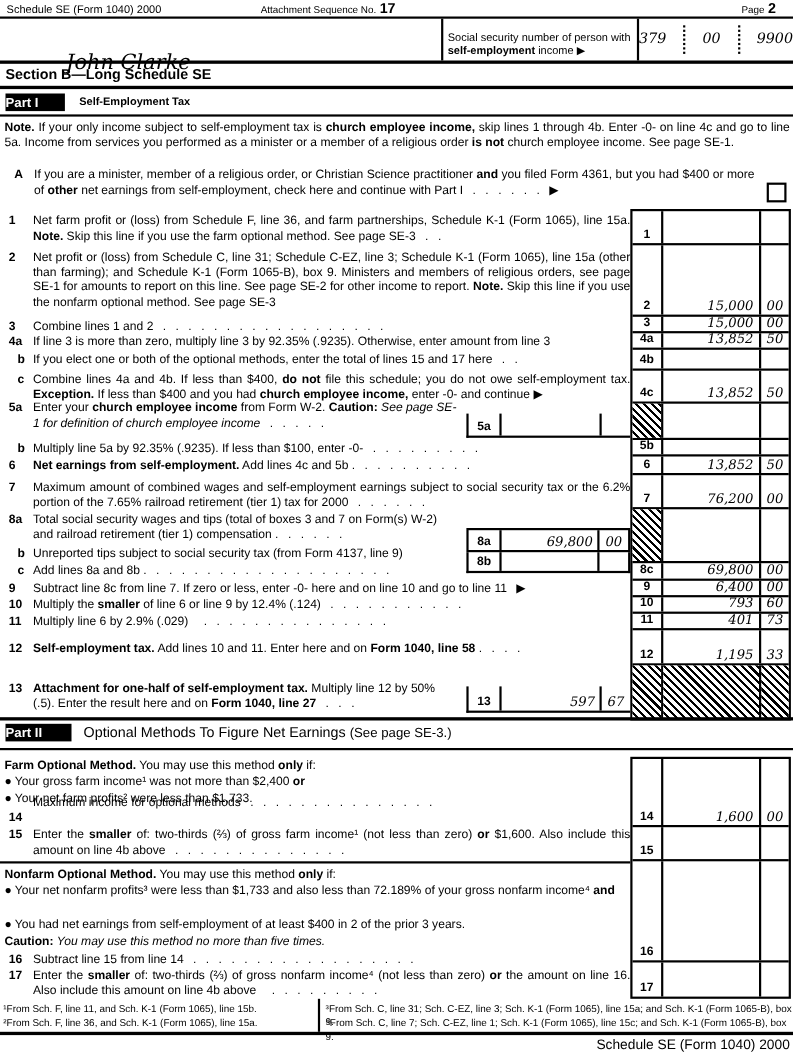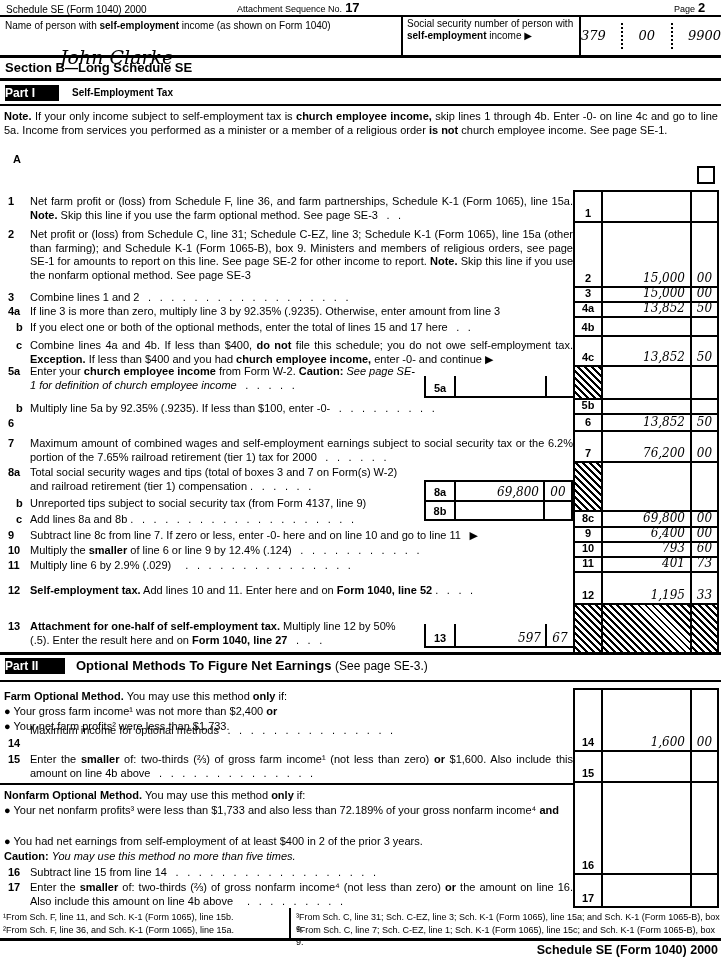--- a/index.html
+++ b/index.html
@@ -1,21 +1,21 @@
 <!DOCTYPE html>
 <html><head>
 <meta charset="utf-8">
 <style>
   html,body{margin:0;padding:0;background:#e8e8e8}
   .page{position:relative;width:721px;height:963px;background:#fff;color:#000;
         font-family:"Liberation Sans",sans-serif;font-size:11px;line-height:13.5px;overflow:hidden;margin:0 auto}
   .abs{position:absolute}
   .small{font-size:9px}
   .big{font-size:13px;font-weight:bold}
-  .bold{font-weight:bold}
+  .bold{font-weight:normal}
   .just{text-align:justify}
   .val{font-family:"DejaVu Serif",serif;font-style:italic;font-size:12px;white-space:nowrap}
   .hatch{background:repeating-linear-gradient(45deg,#fff 0 3px,#000 3px 5px)}
   .rule{position:absolute;left:0;width:721px;height:3px;background:#000}
   .badge{position:absolute;background:#000;color:#fff;font-weight:bold;font-size:12px;
          height:16px;line-height:16px}
   .txt{position:absolute;width:543px}
   .lineno{position:absolute;font-weight:bold}
   
   .col{position:absolute;left:573px;width:146px;border:2px solid #000;box-sizing:border-box;
@@ -49,43 +49,43 @@
     <span class="small">Attachment Sequence No.</span>
     <span class="big">17</span>
   </div>
   <div class="abs" style="left:674px;top:1px">
     <span class="small">Page</span>
     <span class="big">2</span>
   </div>
 
   <div class="abs" style="left:0;top:15px;width:721px;height:43px;border-top:2px solid #000;border-bottom:3px solid #000;box-sizing:border-box">
     <div class="abs" style="left:0;top:0;width:403px;height:100%;border-right:2px solid #000;box-sizing:border-box">
-      <div class="abs" style="left:5px;top:2px;font-size:10px;width:390px">Name of person with <b>self-employment</b> income (as shown on Form 1040)</div>
       <div class="abs val" style="left:60px;top:34px;width:280px;text-align:left;font-size:19px">John Clarke</div>
     </div>
-    <div class="abs" style="left:403px;top:0;width:178px;height:100%;border-right:2px solid #000;box-sizing:border-box;font-size:10px;line-height:12px;padding:1px 4px">Social security number of person with <b>self-employment</b> income ▶</div>
+    <div class="abs" style="left:403px;top:0;width:178px;height:100%;border-right:2px solid #000;box-sizing:border-box;font-size:10px;line-height:12px;padding:12px 4px">Social security number of person with <b>self-employment</b> income ▶</div>
     <div class="abs" style="left:581px;top:0;width:140px;height:100%;display:flex;align-items:center;justify-content:space-between">
       <span class="val" style="font-size:13px">379</span>
       <span class="ssnsep"></span>
       <span class="val" style="font-size:13px">00</span>
       <span class="ssnsep"></span>
       <span class="val" style="font-size:13px">9900</span>
     </div>
   </div>
 
   <div class="abs big" style="left:5px;top:61px;font-size:13px">Section B—Long Schedule SE</div>
   <div class="rule" style="top:78px"></div>
 
   <div class="badge" style="left:5px;top:85px;width:54px">Part I</div>
   <div class="abs big" style="left:72px;top:86px;font-size:10px">Self-Employment Tax</div>
   <div class="rule" style="top:104px;height:2px"></div>
 
   <div class="abs just" style="left:4px;top:110px;width:714px"><b>Note.</b> If your only income subject to self-employment tax is <b>church employee income,</b> skip lines 1 through 4b. Enter -0- on line 4c and go to line 5a. Income from services you performed as a minister or a member of a religious order <b>is not</b> church employee income. See page SE-1.</div>
 
   <div class="lineno" style="left:13px;top:153px">A</div>
+  <div class="abs just" style="left:31px;top:153px;width:655px">If you are a minister, member of a religious order, or Christian Science practitioner <b>and</b> you filed Form 4361, but you had $400 or more of <b>other</b> net earnings from self-employment, check here and continue with Part I  .  .  .  .  .  .  ▶</div>
   <div class="checkbox" style="left:697px;top:166px"></div>
 
   <div class="col" style="top:190px;height:465px">
     <div class="crow" style="height:31px">
       <div class="cnum">1</div>
       <div class="camt">
           <span class="val"></span>
         </div>
       <div class="ccents">
           <span class="val"></span>
@@ -243,20 +243,21 @@
   <div class="lineno" style="left:16px;top:339px">c</div>
   <div class="txt just" style="left:30px;top:339px">Combine lines 4a and 4b. If less than $400, <b>do not</b> file this schedule; you do not owe self-employment tax. <b>Exception.</b> If less than $400 and you had <b>church employee income,</b> enter -0- and continue ▶</div>
 
   <div class="lineno" style="left:8px;top:365px">5a</div>
   <div class="txt" style="left:30px;top:365px;width:386px">Enter your <b>church employee income</b> from Form W-2. <b>Caution:</b> <i>See page SE-1 for definition of church employee income</i>  .  .  .  .  .</div>
 
   <div class="lineno" style="left:16px;top:402px">b</div>
   <div class="txt" style="left:30px;top:402px">Multiply line 5a by 92.35% (.9235). If less than $100, enter -0-  .  .  .  .  .  .  .  .  .</div>
 
   <div class="lineno" style="left:8px;top:417px">6</div>
+  <div class="txt" style="left:30px;top:417px"><b>Net earnings from self-employment.</b> Add lines 4c and 5b .  .  .  .  .  .  .  .  .  .</div>
 
   <div class="lineno" style="left:8px;top:437px">7</div>
   <div class="txt just" style="left:30px;top:437px">Maximum amount of combined wages and self-employment earnings subject to social security tax or the 6.2% portion of the 7.65% railroad retirement (tier 1) tax for 2000  .  .  .  .  .  .</div>
 
   <div class="lineno" style="left:8px;top:466px">8a</div>
   <div class="txt" style="left:30px;top:466px;width:388px">Total social security wages and tips (total of boxes 3 and 7 on Form(s) W-2) and railroad retirement (tier 1) compensation .  .  .  .  .  .</div>
 
   <div class="lineno" style="left:16px;top:497px">b</div>
   <div class="txt" style="left:30px;top:497px;width:388px">Unreported tips subject to social security tax (from Form 4137, line 9)</div>
 
@@ -266,21 +267,21 @@
   <div class="lineno" style="left:8px;top:529px">9</div>
   <div class="txt" style="left:30px;top:529px">Subtract line 8c from line 7. If zero or less, enter -0- here and on line 10 and go to line 11  ▶</div>
 
   <div class="lineno" style="left:8px;top:544px">10</div>
   <div class="txt" style="left:30px;top:544px">Multiply the <b>smaller</b> of line 6 or line 9 by 12.4% (.124)  .  .  .  .  .  .  .  .  .  .  .</div>
 
   <div class="lineno" style="left:8px;top:559px">11</div>
   <div class="txt" style="left:30px;top:559px">Multiply line 6 by 2.9% (.029)   .  .  .  .  .  .  .  .  .  .  .  .  .  .  .</div>
 
   <div class="lineno" style="left:8px;top:584px">12</div>
-  <div class="txt" style="left:30px;top:584px;width:535px"><b>Self-employment tax.</b> Add lines 10 and 11. Enter here and on <b>Form 1040, line 52</b> .  .  .  .</div>
+  <div class="txt" style="left:30px;top:584px;width:535px"><b>Self-employment tax.</b> Add lines 10 and 11. Enter here and on <b>Form 1040, line 58</b> .  .  .  .</div>
 
   <div class="lineno" style="left:8px;top:620px">13</div>
   <div class="txt" style="left:30px;top:620px;width:388px"><b>Attachment for one-half of self-employment tax.</b> Multiply line 12 by 50% (.5). Enter the result here and on <b>Form 1040, line 27</b>  .  .  .</div>
 
   <div class="ibox" style="left:424px;top:376px;height:22px">
     <div class="ilab">5a</div>
     <div class="iamt">
         <span class="val"></span>
       </div>
     <div class="icents">

